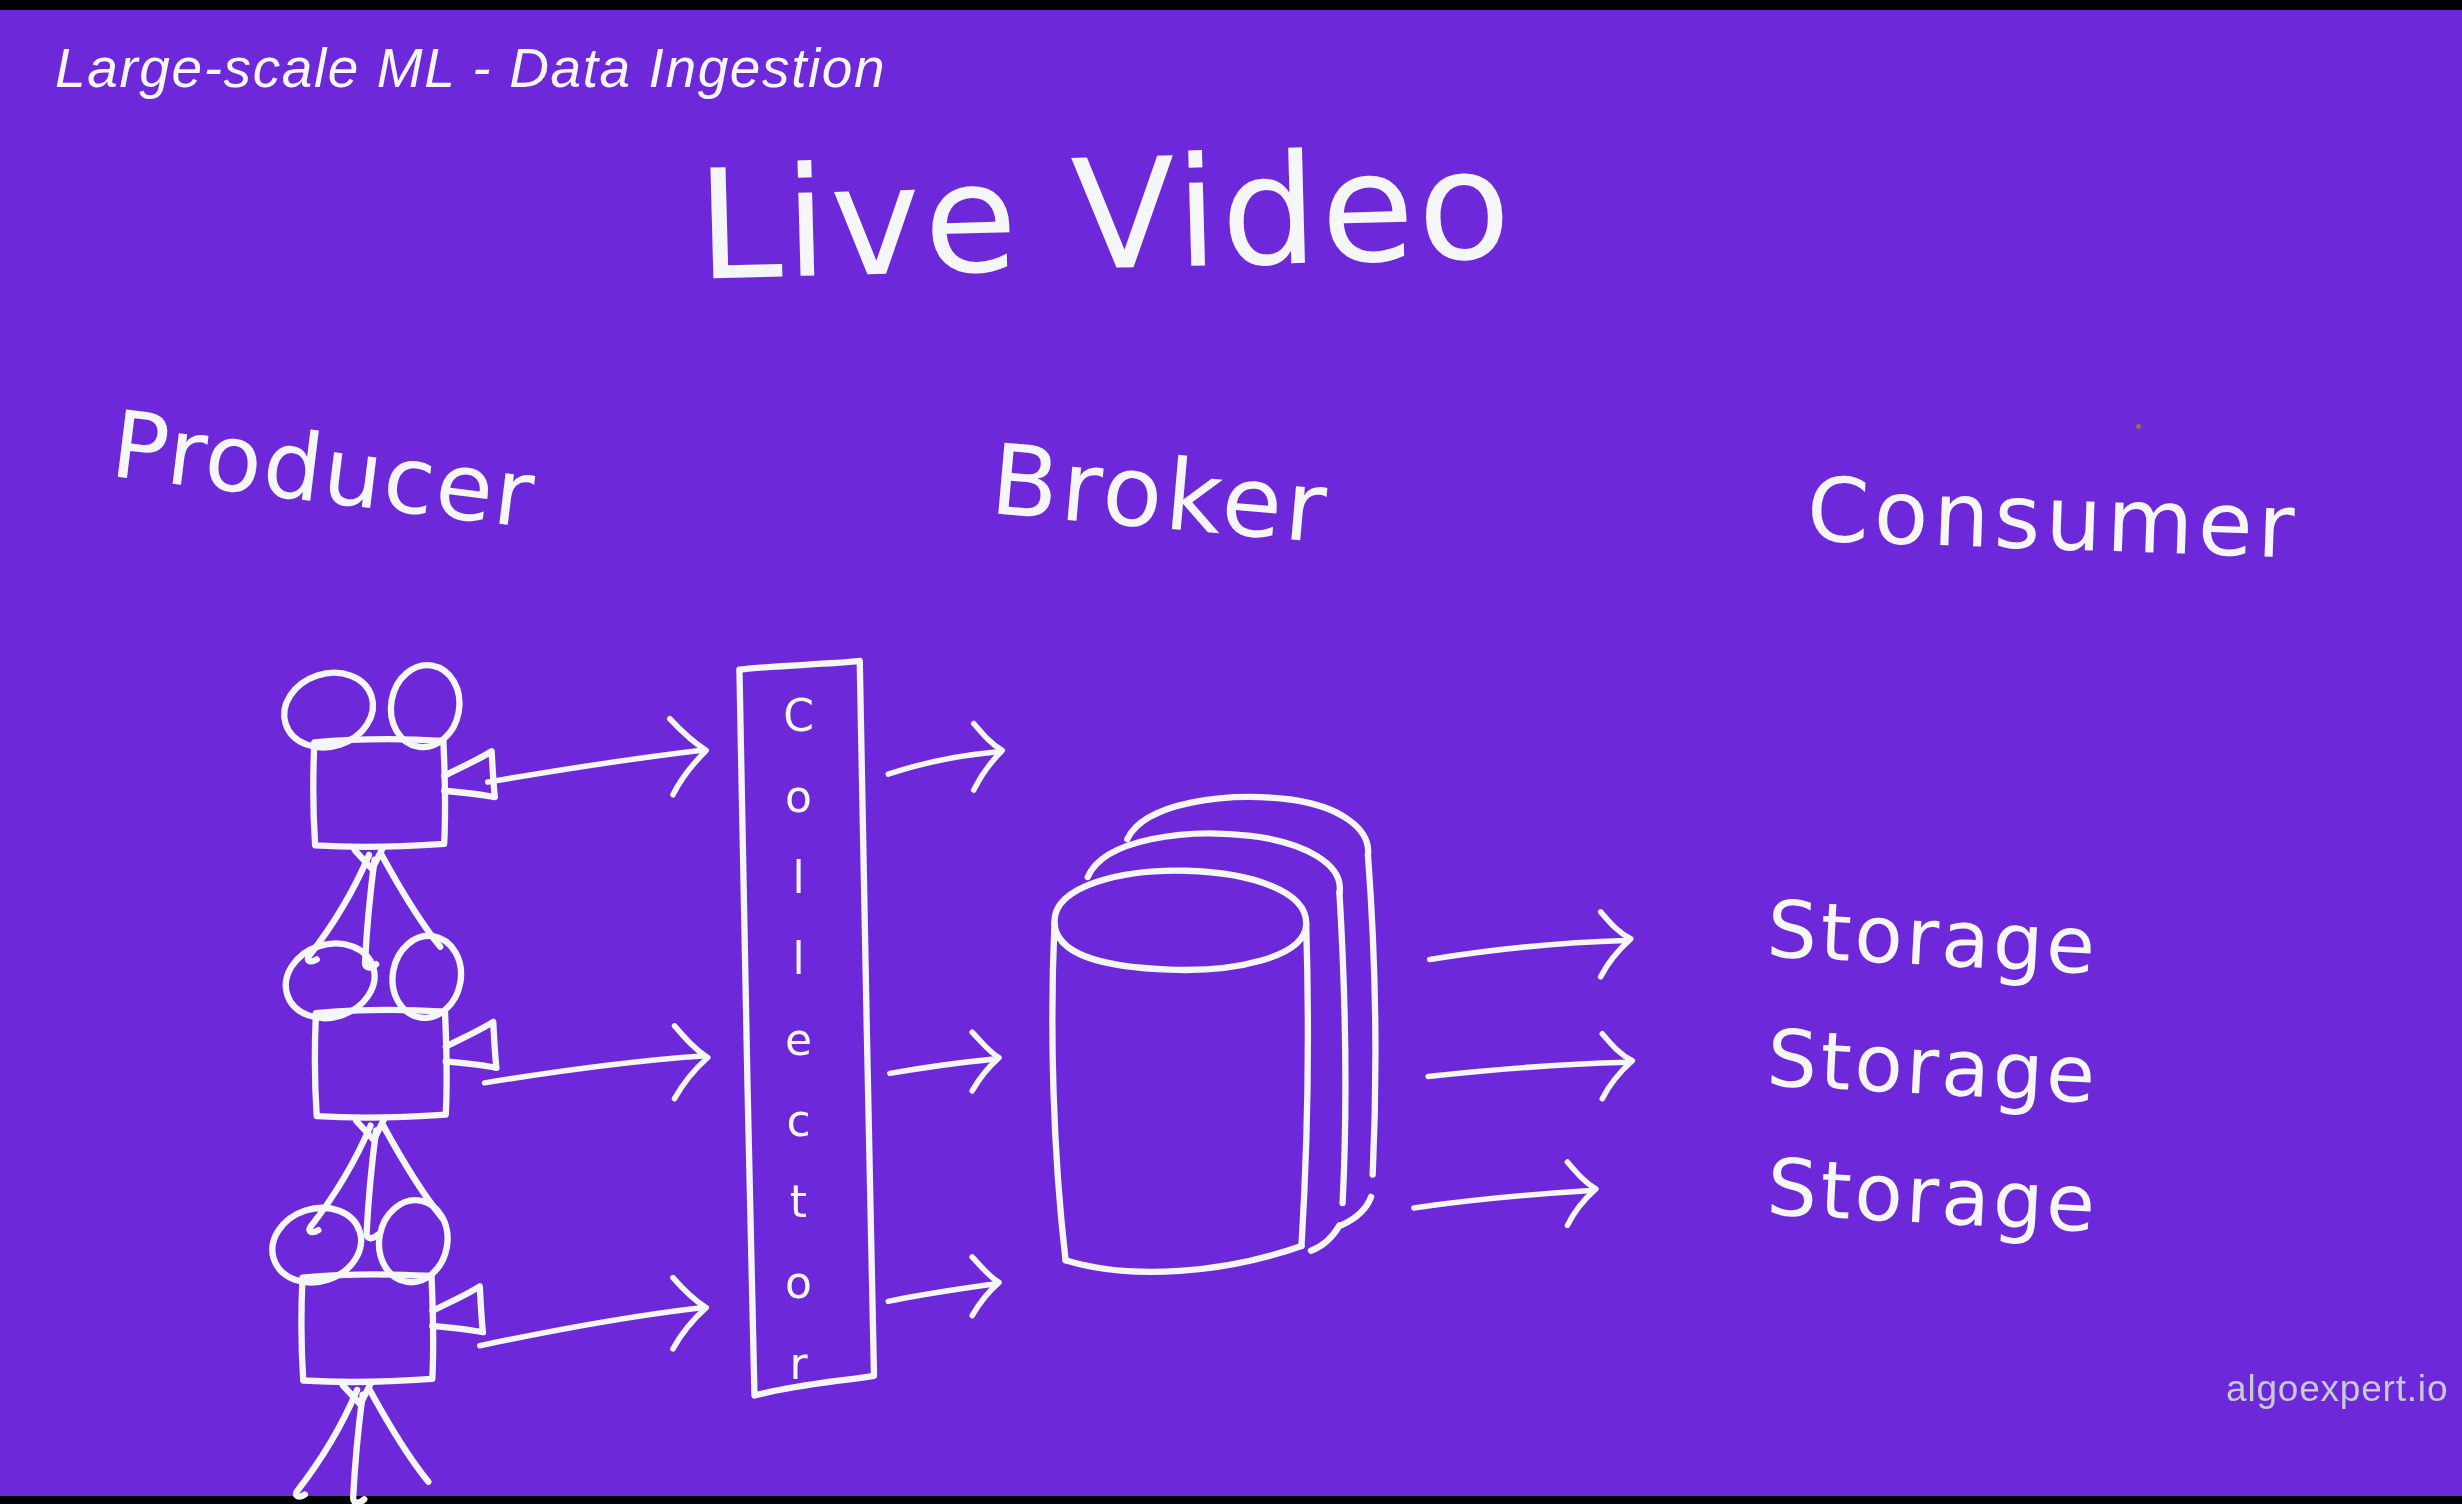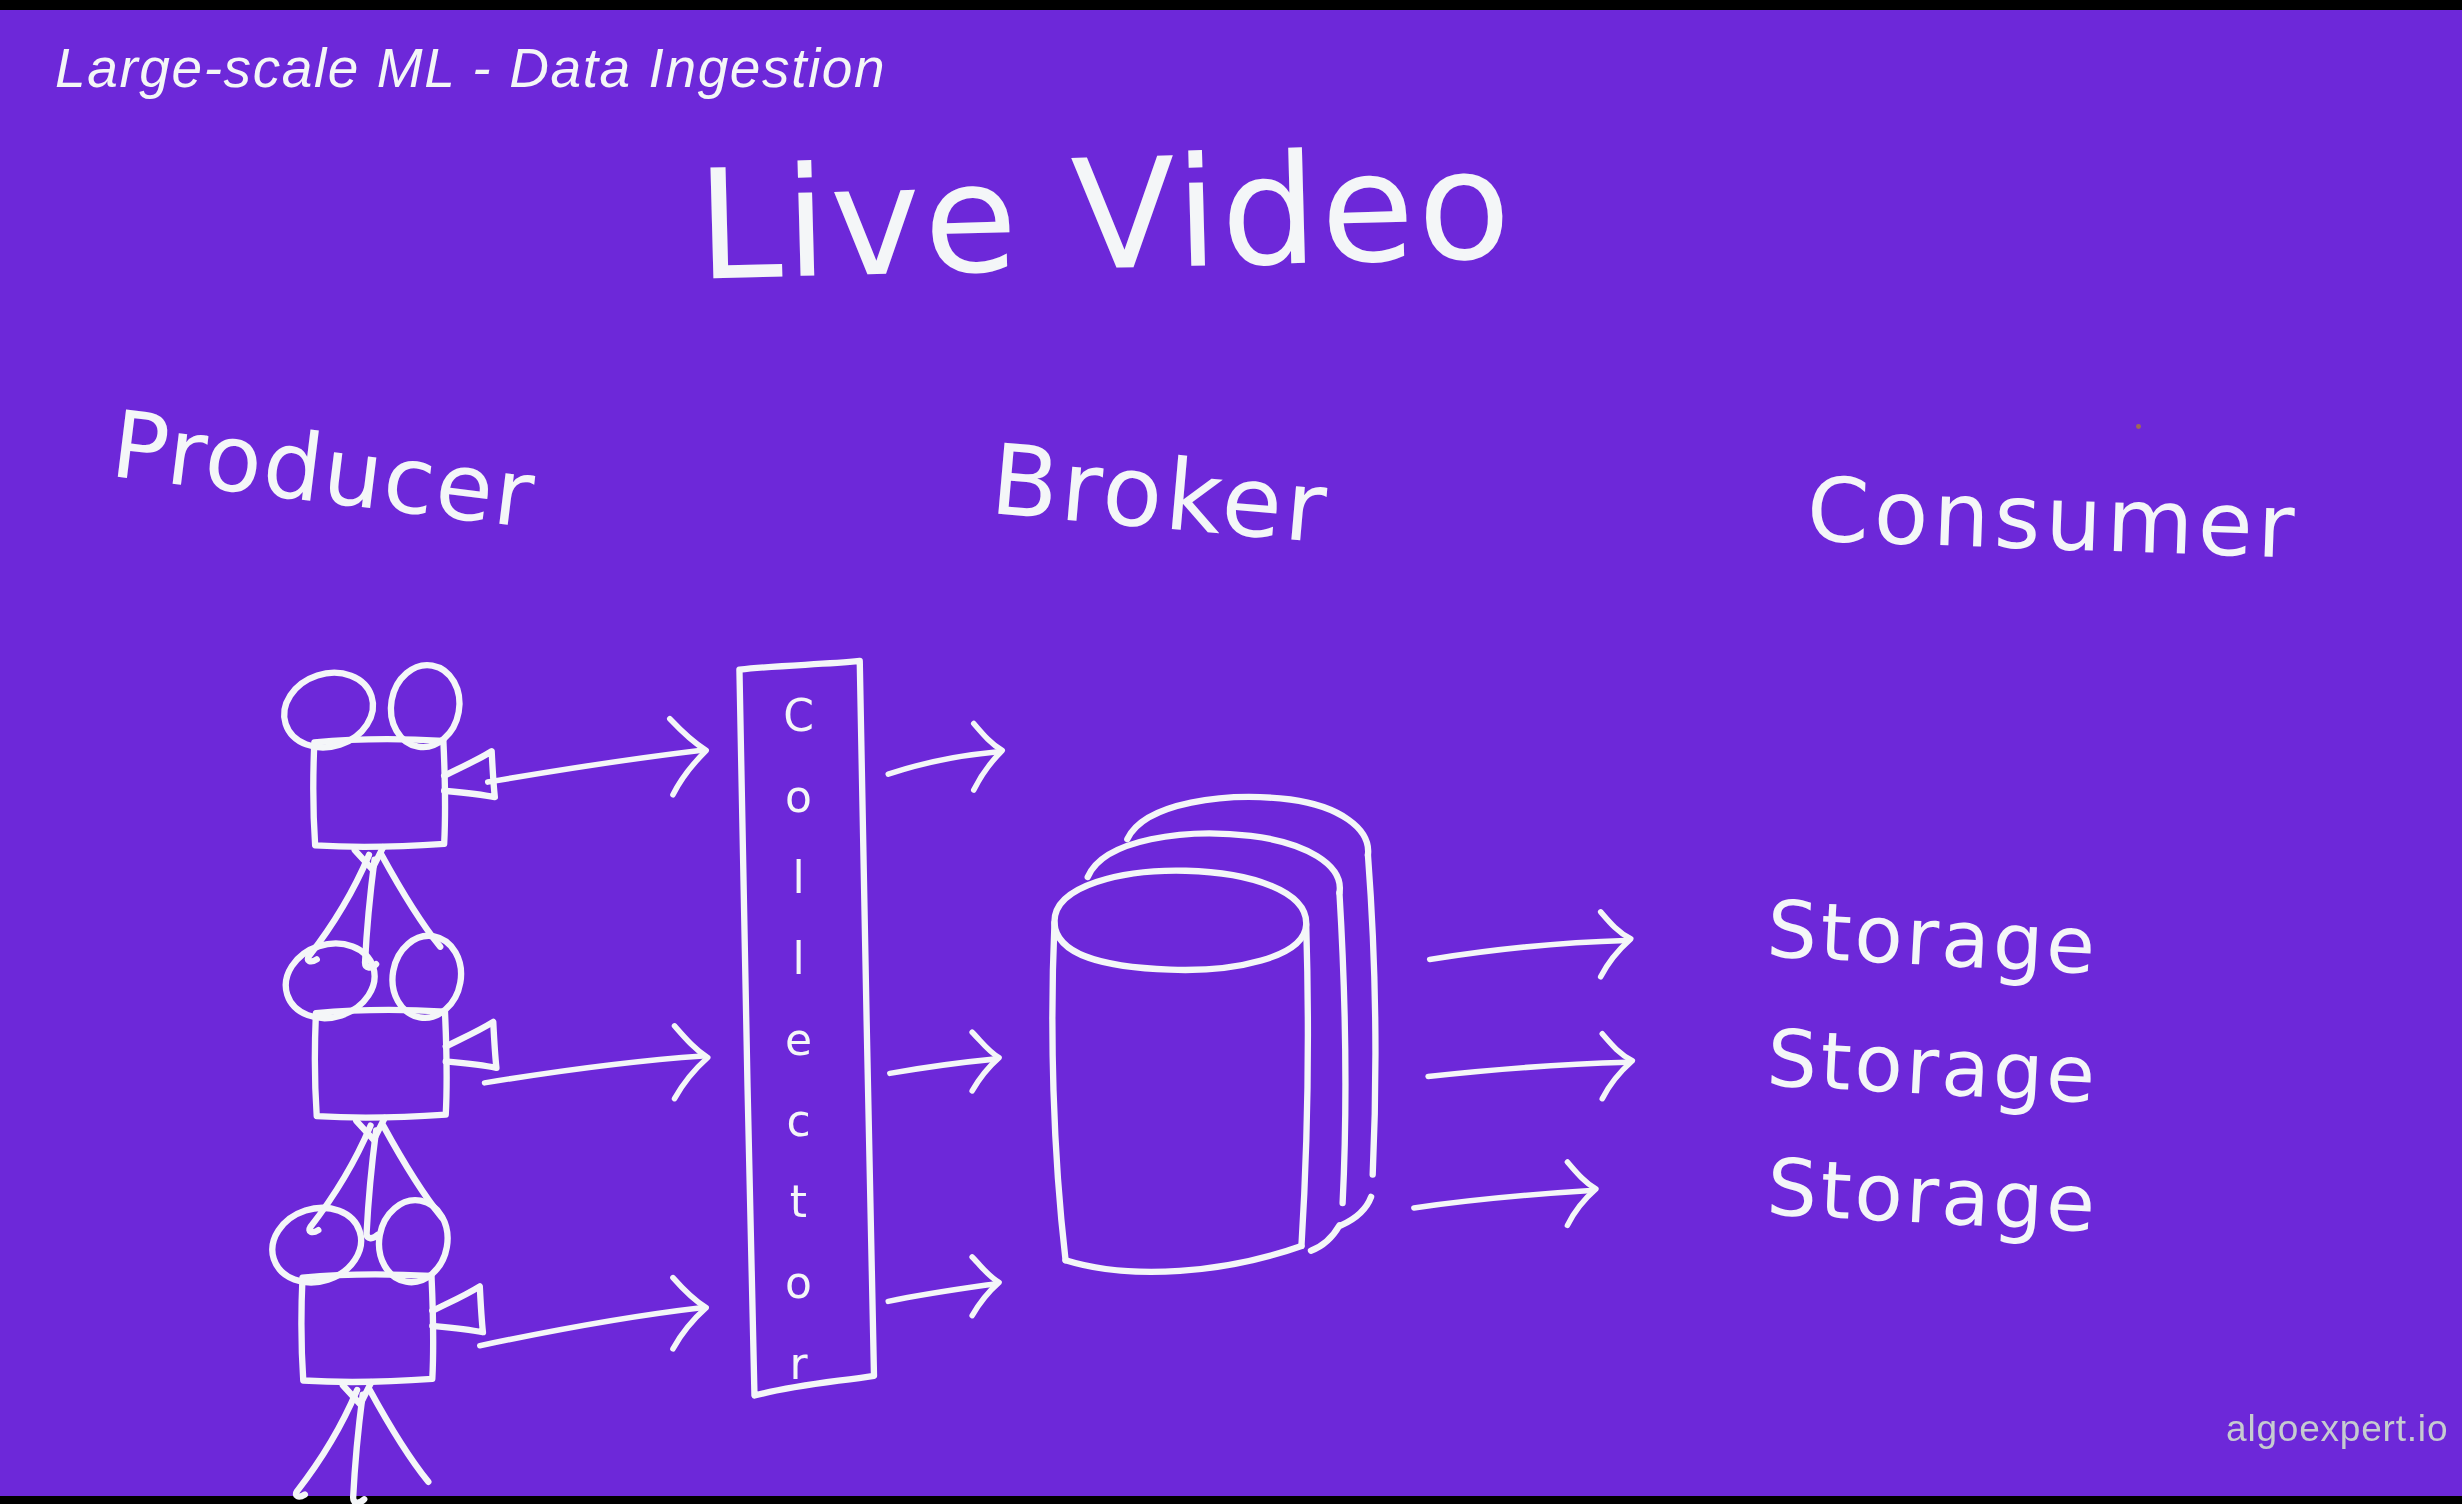--- a/index.html
+++ b/index.html
@@ -35,21 +35,21 @@
     left: 776px; top: 690px; font-size: 44px;
     writing-mode: vertical-rl; text-orientation: upright;
     letter-spacing: 30px; line-height: 1;
   }
   .hw.storage   { left: 1767px; font-size: 79px; letter-spacing: 3.2px; transform: rotate(3deg); }
   .hw.storage.s1 { top: 892px; }
   .hw.storage.s2 { top: 1021px; }
   .hw.storage.s3 { top: 1150px; }
 
   .watermark {
-    position: absolute; left: 2226px; top: 1408px;
+    position: absolute; left: 2226px; top: 1368px;
     font-size: 37px; color: #c6cbd0; letter-spacing: 0.8px;
   }
 
   .stray-dot {
     position: absolute; left: 2136px; top: 424px;
     width: 4.8px; height: 4.8px; border-radius: 50%;
     background: #a8763e; opacity: .85;
   }
 
   svg.sketch { position: absolute; left: 0; top: 0; }

